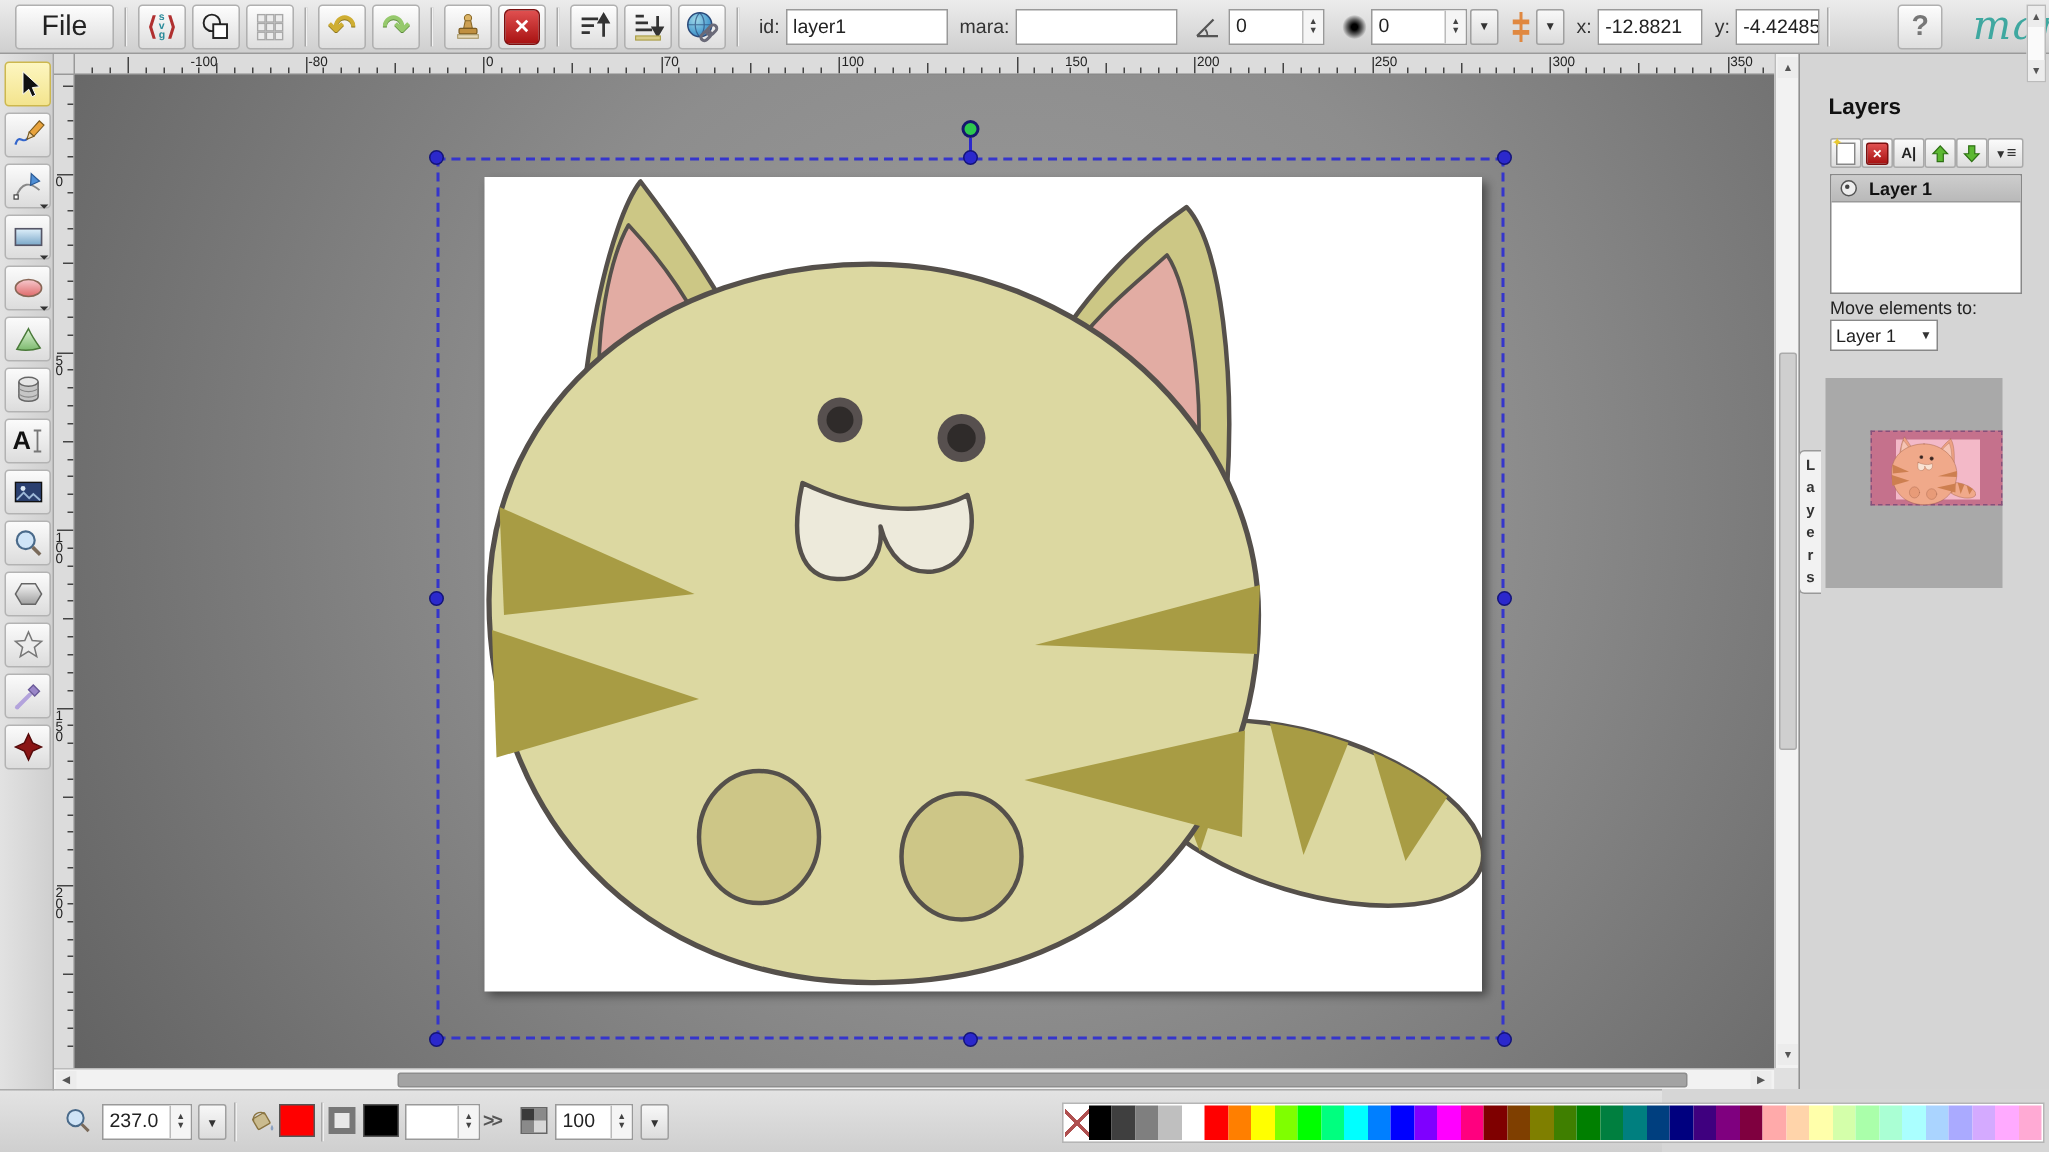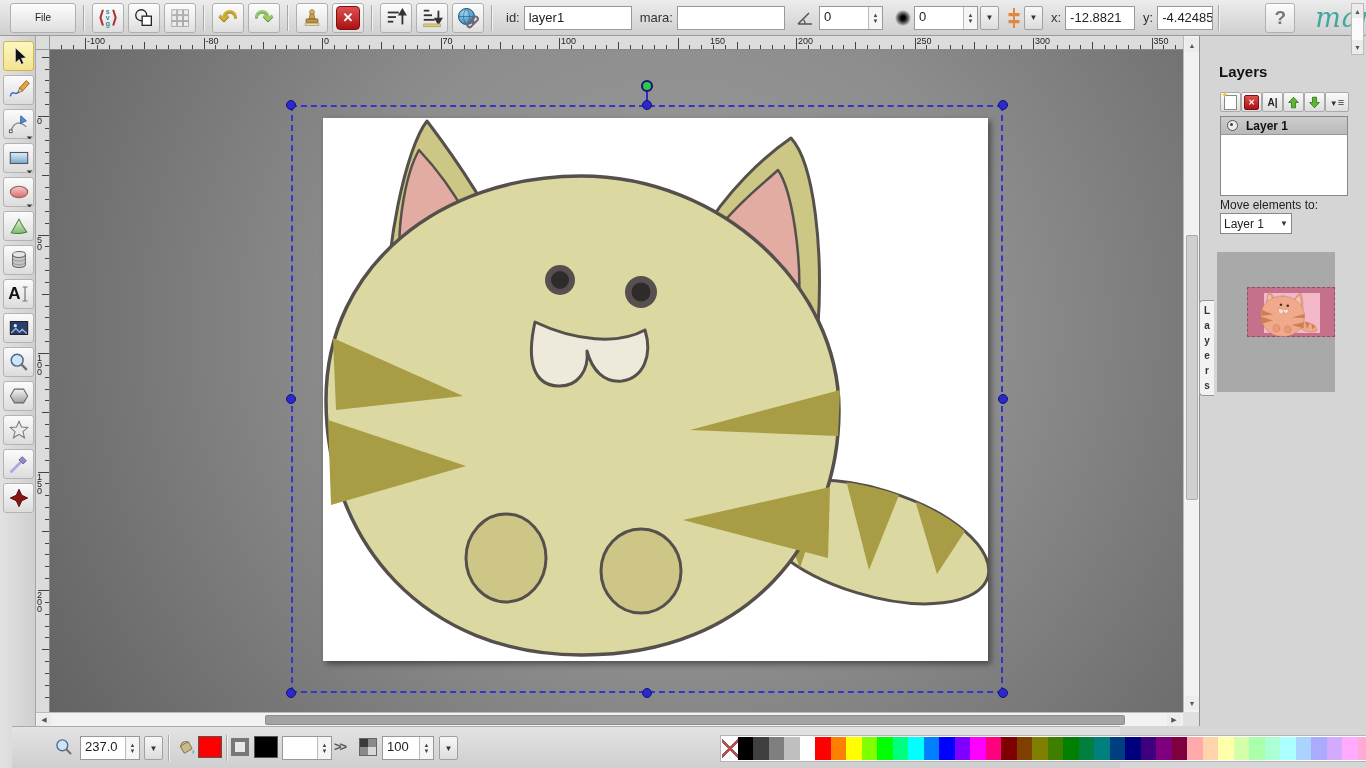--- a/index.html
+++ b/index.html
@@ -7,21 +7,21 @@
        font-family:"Liberation Sans",sans-serif;background:#d6d6d6;user-select:none;}
   .abs{position:absolute;}
   
   #topbar{left:0;top:0;width:1366px;height:36px;
     background:linear-gradient(#ececec,#cfcfcf);border-bottom:1px solid #9a9a9a;
     display:flex;align-items:center;padding-left:8px;box-sizing:border-box;}
   .btn{width:30px;height:28px;margin:0 2px;border:1px solid #b0b0b0;border-radius:3px;
     background:linear-gradient(#fdfdfd,#dedede);box-shadow:inset 0 1px 0 #fff;
     display:flex;align-items:center;justify-content:center;flex:none;}
   .btn svg{display:block;}
-  #file-btn{width:64px;font-size:10px;color:#222;}
+  #file-btn{width:64px;font-size:19px;color:#222;}
   .tsep{width:1px;height:26px;background:#a8a8a8;border-right:1px solid #f2f2f2;margin:0 5px;flex:none;}
   .tlabel{font-size:13px;color:#333;margin:0 4px 0 8px;flex:none;}
   .tfield{height:20px;background:#fff;border:1px solid #999;font-size:13px;color:#222;
     padding:1px 4px;display:flex;align-items:center;overflow:hidden;white-space:nowrap;flex:none;}
   .spin{display:flex;align-items:stretch;height:22px;border:1px solid #999;background:#fff;flex:none;}
   .spin .val{font-size:13px;color:#222;padding:2px 4px;flex:1;overflow:hidden;white-space:nowrap;}
   .stepper{width:13px;border-left:1px solid #bbb;background:#f5f5f5;display:flex;flex-direction:column;
     align-items:center;justify-content:center;font-size:6px;line-height:6px;color:#444;}
   .ddbtn{width:17px;height:22px;margin-left:2px;border:1px solid #a0a0a0;border-radius:2px;
     background:linear-gradient(#f8f8f8,#dcdcdc);display:flex;align-items:center;justify-content:center;
@@ -95,21 +95,21 @@
   #thumb-page{position:absolute;left:30px;top:35px;width:88px;height:50px;background:#c5718c;
     border:1px dashed rgba(20,20,90,.35);box-sizing:border-box;}
   #thumb-inner{position:absolute;left:16px;top:5px;width:56px;height:40px;background:#f3b9c8;}
   #cat-thumb{position:absolute;left:12px;top:3px;width:58px;height:46px;}
   #layers-side-tab{left:1199px;top:300px;width:15px;height:96px;background:#f2f2f2;
     border:1px solid #999;border-right:none;border-radius:4px 0 0 4px;box-sizing:border-box;
     display:flex;flex-direction:column;align-items:center;justify-content:center;
     font-size:10px;font-weight:bold;color:#333;line-height:15px;}
   #mini-scroll{left:1351px;top:3px;width:13px;height:52px;background:#fafafa;border:1px solid #bbb;box-sizing:border-box;}
   
-  #bottombar{left:12px;top:726px;width:1108px;height:42px;background:linear-gradient(#e3e3e3,#cfcfcf);
+  #bottombar{left:0;top:726px;width:1108px;height:42px;background:linear-gradient(#e3e3e3,#cfcfcf);
     border-top:1px solid #aaa;box-sizing:border-box;}
   .bsep{position:absolute;top:8px;width:1px;height:26px;background:#aaa;border-right:1px solid #f0f0f0;}
   .swatch-big{position:absolute;top:9px;width:24px;height:22px;border:1px solid #555;box-sizing:border-box;}
   #stroke-icon{position:absolute;left:219px;top:11px;width:18px;height:18px;border:4px solid #777;box-sizing:border-box;background:#e8e8e8;}
   #opacity-icon{position:absolute;left:347px;top:11px;width:18px;height:18px;border:1px solid #666;box-sizing:border-box;
     background-image:linear-gradient(90deg,#3a3a3a 50%,#8a8a8a 50%),linear-gradient(90deg,#8a8a8a 50%,#d8d8d8 50%);
     background-size:100% 50%;background-position:0 0,0 100%;background-repeat:no-repeat;}
   #more-btn{position:absolute;left:322px;top:12px;font-size:13px;font-weight:bold;color:#555;letter-spacing:-2px;}
   #color-palette{position:absolute;left:709px;top:9px;height:23px;display:flex;
     border:1px solid #fff;outline:1px solid #b5b5b5;background:#fff;}
@@ -330,21 +330,21 @@
       <span>?</span>
     </div>
     <span id="logo">mara</span>
   </div>
 
   <div id="ruler-corner" class="abs"></div>
   <div id="ruler-top" class="abs">
       <div class="tick-v" style="left: 11.3px; height: 4px;"></div>
       <div class="tick-v" style="left: 23.15px; height: 4px;"></div>
       <div class="tick-v" style="left: 35px; height: 11px;"></div>
-      <div class="rlabel" style="left: 37px;">-100</div>
+      <div class="rlabel" style="left: 37px; padding-left: 40px;">-100</div>
       <div class="tick-v" style="left: 46.85px; height: 4px;"></div>
       <div class="tick-v" style="left: 58.7px; height: 4px;"></div>
       <div class="tick-v" style="left: 70.55px; height: 4px;"></div>
       <div class="tick-v" style="left: 82.4px; height: 4px;"></div>
       <div class="tick-v" style="left: 94.25px; height: 7px;"></div>
       <div class="tick-v" style="left: 106.1px; height: 4px;"></div>
       <div class="tick-v" style="left: 117.95px; height: 4px;"></div>
       <div class="tick-v" style="left: 129.8px; height: 4px;"></div>
       <div class="tick-v" style="left: 141.65px; height: 4px;"></div>
       <div class="tick-v" style="left: 153.5px; height: 11px;"></div>

